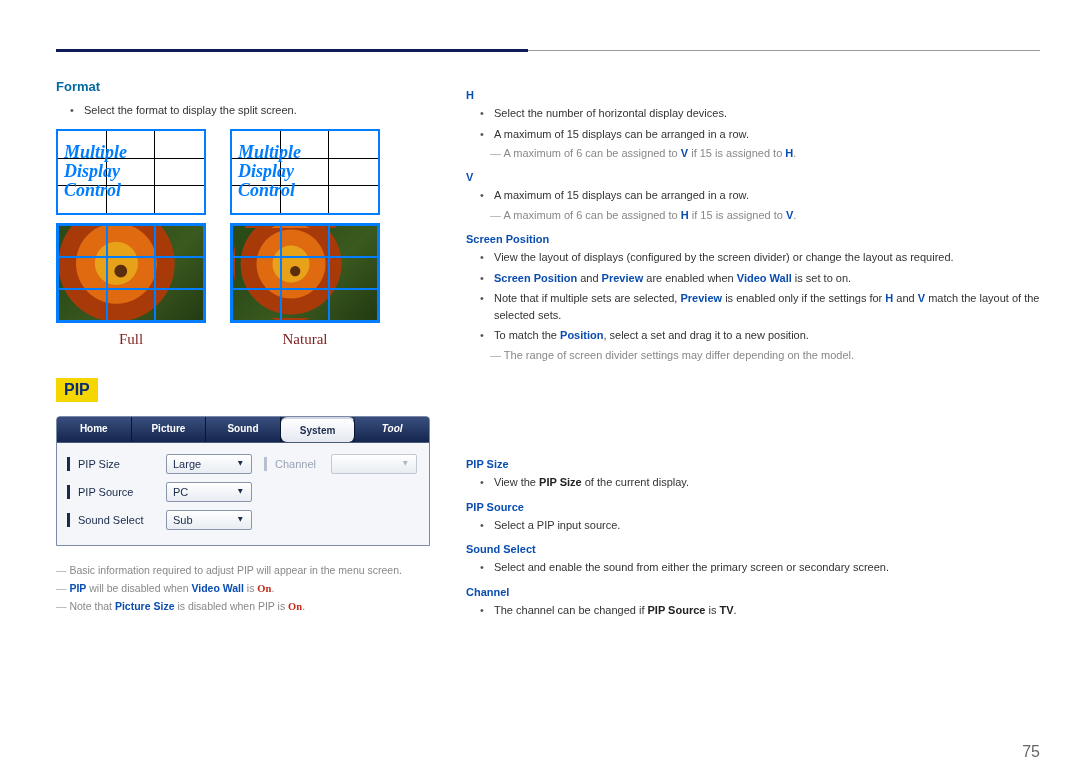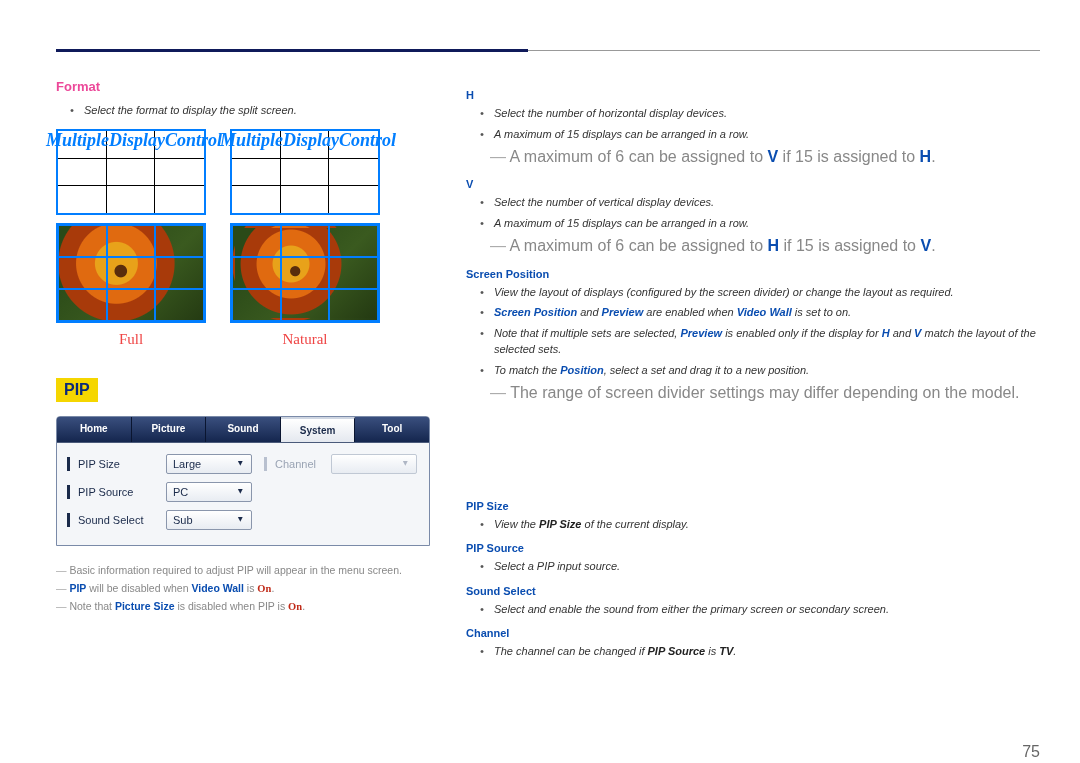--- a/index.html
+++ b/index.html
@@ -22,39 +22,39 @@
   .header-rule::before {
     content: "";
     position: absolute;
     left: 0; top: -2px;
     width: 48%; height: 3px;
     background: #0f1a5a;
   }
   .cols { display: flex; gap: 36px; margin-top: 28px; }
   .col-left { width: 374px; }
   .col-right { flex: 1; }
-  h3.section { font-size: 13px; font-weight: bold; color: #ec4899; margin-bottom: 8px; }
+  h3.section { font-size: 13px; font-weight: bold; color: #0369a1; margin-bottom: 8px; }
   .bold-link { color: #0a4db0; font-weight: bold; }
   .bold-dark { color: #222; font-weight: bold; }
-  ul.bullets { list-style: none; margin-left: 18px; font-style: italic; }
+  ul.bullets { list-style: none; margin-left: 18px; }
   ul.bullets > li { position: relative; padding-left: 10px; margin: 4px 0; line-height: 1.5; color: #333; }
   ul.bullets > li::before { content: "•"; position: absolute; left: -4px; color: #555; }
-  .dash-note { margin-left: 24px; color: #888; font-size: 16px; margin-top: 3px; margin-bottom: 5px; line-height: 1.4; }
+  .dash-note { margin-left: 24px; color: #888; font-size: 11px; margin-top: 3px; margin-bottom: 5px; line-height: 1.4; }
   .dash-note::before { content: "― "; color: #aaa; }
   .sub-head { color: #0a4db0; font-weight: bold; font-size: 11px; margin-top: 10px; margin-bottom: 4px; }
 
   
   .fmt-row { display: flex; gap: 24px; margin-top: 10px; }
   .fmt-col { display: flex; flex-direction: column; align-items: center; gap: 8px; }
   .mdc-box {
     border: 2px solid #017eff;
     width: 150px; height: 86px;
     background: #fff;
     position: relative;
-    display: flex; justify-content: center;
+    display: flex; flex-direction: column; justify-content: center;
     padding-left: 6px;
   }
   .mdc-box .grid-lines::before,
   .mdc-box .grid-lines::after,
   .mdc-box .v1, .mdc-box .v2 {
     position: absolute; background: #000;
   }
   .mdc-box .h1 { position:absolute; left:0; right:0; top:33%; height:1px; background:#000; }
   .mdc-box .h2 { position:absolute; left:0; right:0; top:66%; height:1px; background:#000; }
   .mdc-box .v1 { top:0; bottom:0; left:33%; width:1px; }
@@ -67,21 +67,21 @@
                 radial-gradient(circle at 40% 40%, #e8a21a 0 20%, #e06a10 21% 38%, #a83a0a 39% 55%, transparent 56%),
                 linear-gradient(135deg, #2a4a18 0 20%, #3a5a1f 60%, #243a12 100%);
     position: relative;
   }
   .flower-box .cell-over { position:absolute; inset:0; display:grid; grid-template-columns:1fr 1fr 1fr; grid-template-rows:1fr 1fr 1fr; }
   .flower-box .cell-over div { border:1px solid #017eff; }
   .flower-box.natural { padding:3px; }
   .flower-box.natural .inner { width:100%; height:100%; background: radial-gradient(circle at 43% 48%, #5a2d0c 0 5%, transparent 6%),
                 radial-gradient(circle at 40% 40%, #e8a21a 0 18%, #e06a10 19% 34%, #a83a0a 35% 50%, transparent 51%),
                 linear-gradient(135deg, #2a4a18 0 20%, #3a5a1f 60%, #243a12 100%); }
-  .fmt-label { font-family: Georgia, 'Times New Roman', serif; font-size: 15px; color: #ef4444; }
+  .fmt-label { font-family: Georgia, 'Times New Roman', serif; font-size: 15px; color: #7f1d1d; }
 
   
   .pip-badge {
     display: inline-block;
     background: #f5d600;
     color: #0a2a7a;
     font-weight: bold;
     font-size: 16px;
     padding: 3px 8px;
     margin-top: 30px;
@@ -105,25 +105,26 @@
     flex: 1;
     text-align: center;
     padding: 6px 0;
     font-size: 10px;
     font-weight: bold;
     color: #fff;
     border-right: 1px solid #0a1530;
     background: linear-gradient(#3a4f7e, #14264e);
     position: relative;
   }
-  .pip-tab:last-child { border-right: none; }
+  .pip-tab:last-child { border-right: none; font-style: italic; }
   .pip-tab.active {
     background: linear-gradient(#fff, #e4e8ef);
     color: #1a2a4a;
     border-top: 2px solid #cfd6e2;
+    border-radius: 6px;
   }
   .pip-body { padding: 6px 10px 10px 10px; }
   .pip-row { display: flex; align-items: center; height: 26px; margin: 2px 0; }
   .pip-row .bar { width: 3px; height: 14px; background: #1a2a4a; margin-right: 8px; }
   .pip-row .lbl { width: 88px; color: #1a2a4a; font-size: 11px; }
   .pip-row .sel {
     width: 86px; height: 20px;
     background: linear-gradient(#fff, #e8ecf2);
     border: 1px solid #8a96ac;
     border-radius: 2px;
@@ -273,35 +274,34 @@
     <ul class="bullets">
       <li>Select the number of horizontal display devices.</li>
       <li>A maximum of 15 displays can be arranged in a row.</li>
     </ul>
     <p class="dash-note">
       <span>A maximum of 6 can be assigned to </span><span class="bold-link">V</span><span> if 15 is assigned to </span><span class="bold-link">H</span><span>.</span>
     </p>
 
     <div class="sub-head">V</div>
     <ul class="bullets">
-      <li>Select the number of vertical display devices.</li>
       <li>A maximum of 15 displays can be arranged in a row.</li>
     </ul>
     <p class="dash-note">
       <span>A maximum of 6 can be assigned to </span><span class="bold-link">H</span><span> if 15 is assigned to </span><span class="bold-link">V</span><span>.</span>
     </p>
 
     <div class="sub-head">Screen Position</div>
     <ul class="bullets">
       <li>View the layout of displays (configured by the screen divider) or change the layout as required.</li>
       <li>
         <span class="bold-link">Screen Position</span><span> and </span><span class="bold-link">Preview</span><span> are enabled when </span><span class="bold-link">Video Wall</span><span> is set to on.</span>
       </li>
       <li>
-        <span>Note that if multiple sets are selected, </span><span class="bold-link">Preview</span><span> is enabled only if the display for </span><span class="bold-link">H</span><span> and </span><span class="bold-link">V</span><span> match the layout of the selected sets.</span>
+        <span>Note that if multiple sets are selected, </span><span class="bold-link">Preview</span><span> is enabled only if the settings for </span><span class="bold-link">H</span><span> and </span><span class="bold-link">V</span><span> match the layout of the selected sets.</span>
       </li>
       <li>
         <span>To match the </span><span class="bold-link">Position</span><span>, select a set and drag it to a new position.</span>
       </li>
     </ul>
     <p class="dash-note">The range of screen divider settings may differ depending on the model.</p>
 
     <div style="height:80px"></div>
 
     <div class="sub-head">PIP Size</div>

